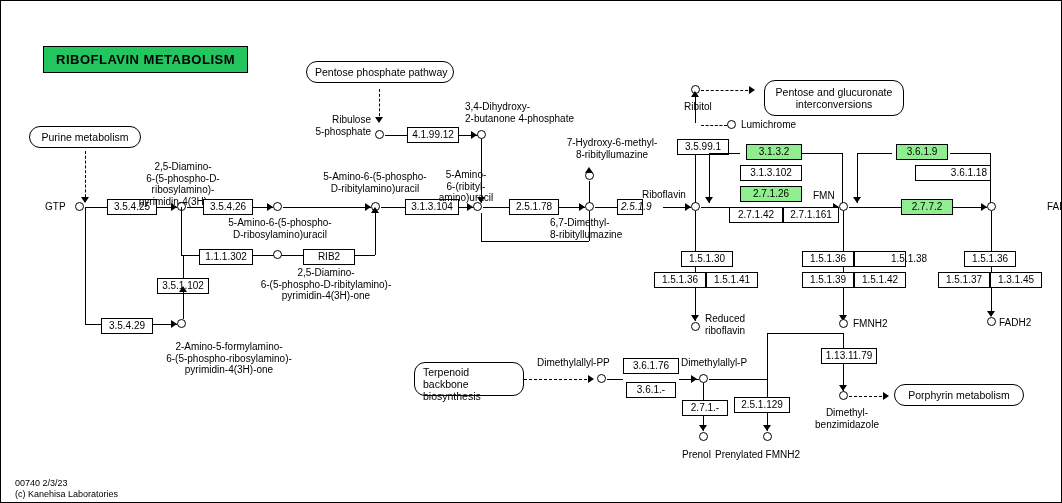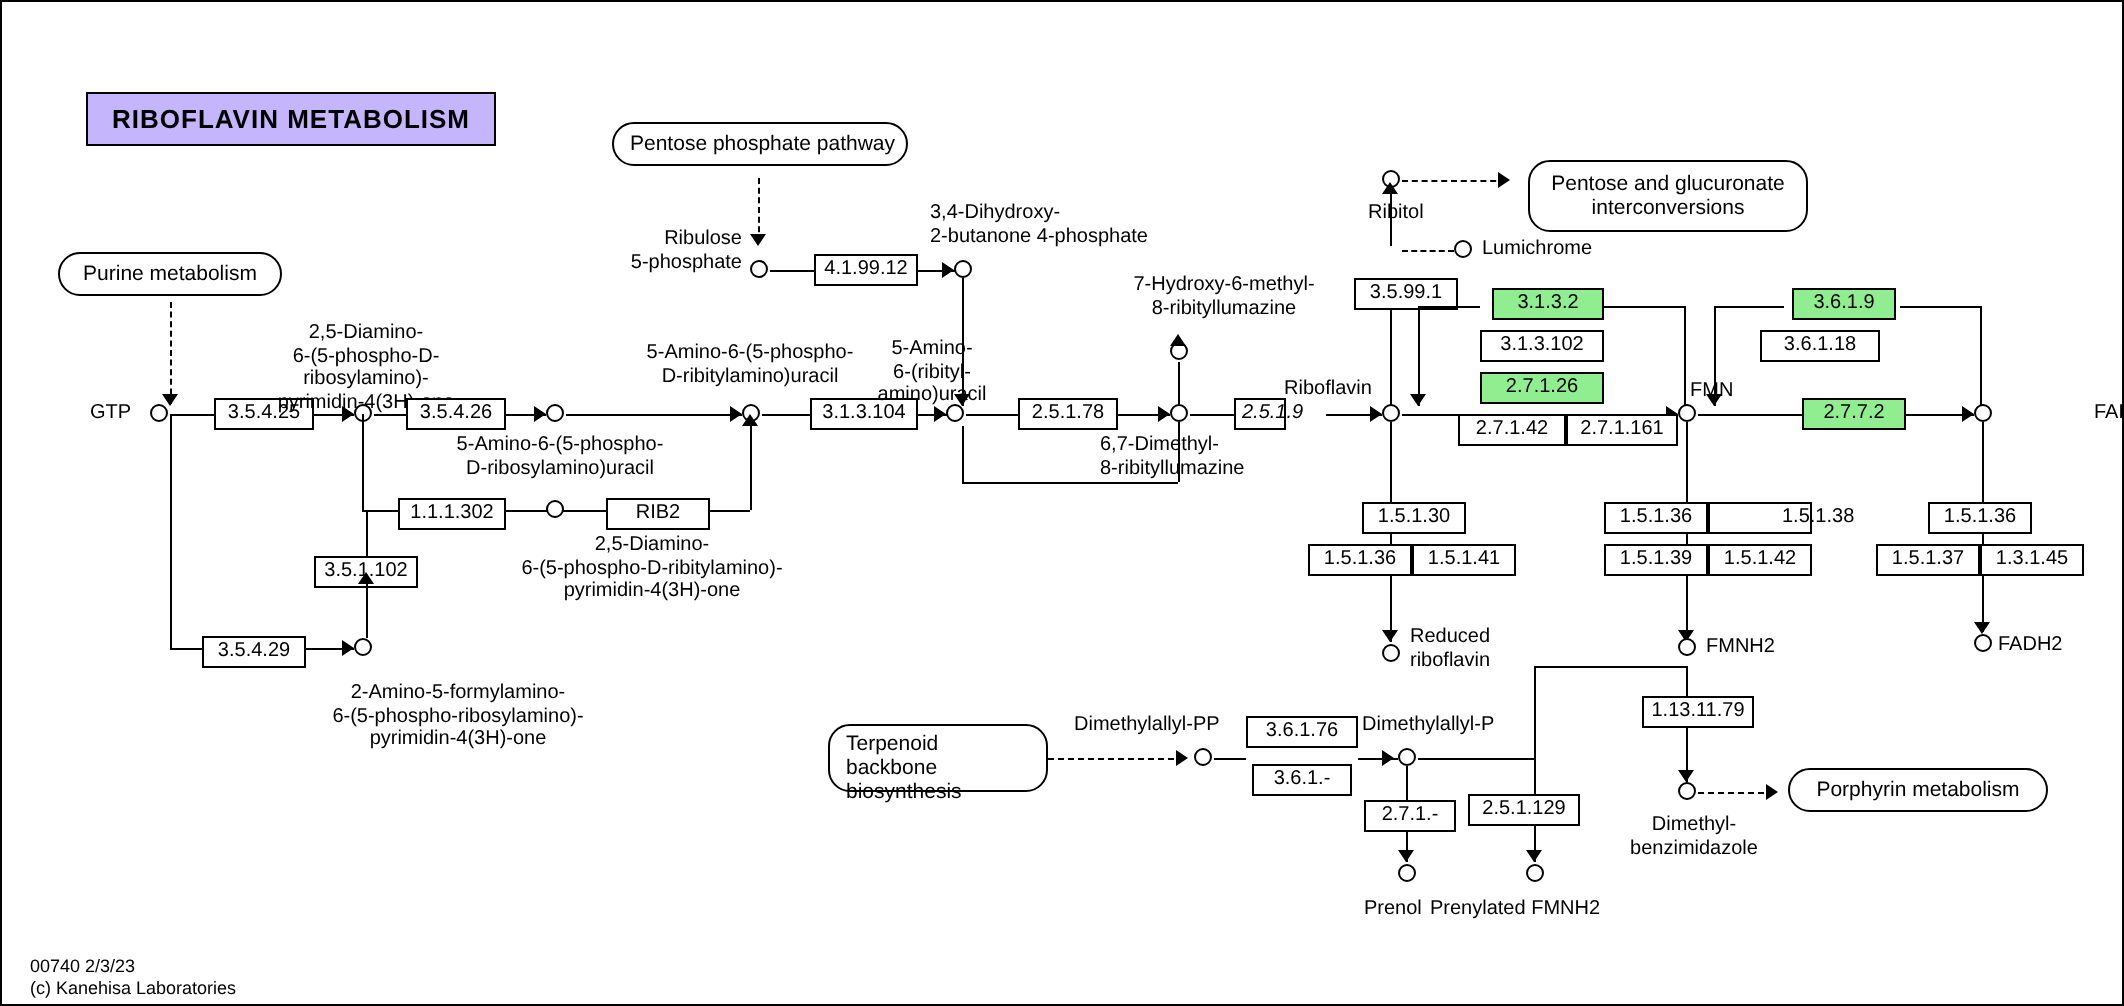--- a/index.html
+++ b/index.html
@@ -12,21 +12,21 @@
     width:1062px;
     height:503px;
     background:#ffffff;
     border:1px solid #000;
     box-sizing:border-box;
     overflow:hidden;
   }
   .ttl{
     position:absolute;
     border:1px solid #000;
-    background:#c4b5fd;
+    background:#22c55e;
     font-size:13px;
     font-weight:bold;
     letter-spacing:.5px;
     padding:5px 12px;
   }
   
   .ec{
     position:absolute;
     border:1px solid #000;
     background:#ffffff;
@@ -162,21 +162,21 @@
   <div class="ln h" style="left:594px;top:206px;width:22px;"></div>
   <div class="ec" style="left:616px;top:198px;width:26px;font-style:italic;">2.5.1.9</div>
   <div class="ln h" style="left:662px;top:206px;width:28px;"></div>
   <div class="arw" style="left:684px;top:202px;"></div>
   <div class="node" style="left:690px;top:201px;"></div>
   <div class="lbl" style="left:641px;top:188px;">Riboflavin</div>
 
   <div class="ln h" style="left:700px;top:206px;width:138px;"></div>
   <div class="arw" style="left:832px;top:202px;"></div>
   <div class="node" style="left:838px;top:201px;"></div>
-  <div class="lbl" style="left:812px;top:189px;margin-left:32px;">FMN</div>
+  <div class="lbl" style="left:812px;top:189px;">FMN</div>
 
   <div class="ln h" style="left:848px;top:206px;width:138px;"></div>
   <div class="arw" style="left:980px;top:202px;"></div>
   <div class="node" style="left:986px;top:201px;"></div>
   <div class="lbl" style="left:998px;top:200px;padding-left:48px;">FAD</div>
 
   <div class="dash-v" style="left:84px;top:150px;height:51px;"></div>
   <div class="arw down" style="left:80px;top:196px;"></div>
 
   <div class="ec" style="left:302px;top:248px;width:52px;">1.1.1.193</div>
@@ -248,21 +248,21 @@
   <div class="ec" style="left:728px;top:206px;width:54px;">2.7.1.42</div>
   <div class="ec" style="left:782px;top:206px;width:56px;">2.7.1.161</div>
 
   <div class="ln v" style="left:708px;top:152px;height:50px;"></div>
   <div class="ln h" style="left:708px;top:152px;width:31px;"></div>
   <div class="ln h" style="left:801px;top:152px;width:40px;"></div>
   <div class="ln v" style="left:841px;top:152px;height:50px;"></div>
   <div class="arw down" style="left:704px;top:196px;"></div>
 
   <div class="ec green" style="left:895px;top:143px;width:52px;">3.6.1.9</div>
-  <div class="ec" style="left:879px;top:164px;width:60px;">3.6.1.18</div>
+  <div class="ec" style="left:914px;top:164px;width:76px;text-align:right;">3.6.1.18</div>
   <div class="ec green" style="left:900px;top:198px;width:52px;">2.7.7.2</div>
 
   <div class="ln v" style="left:856px;top:152px;height:50px;"></div>
   <div class="ln h" style="left:856px;top:152px;width:35px;"></div>
   <div class="ln h" style="left:949px;top:152px;width:40px;"></div>
   <div class="ln v" style="left:989px;top:152px;height:50px;"></div>
   <div class="arw down" style="left:852px;top:196px;"></div>
 
   <div class="ln v" style="left:694px;top:210px;height:110px;"></div>
   <div class="arw down" style="left:690px;top:314px;"></div>

